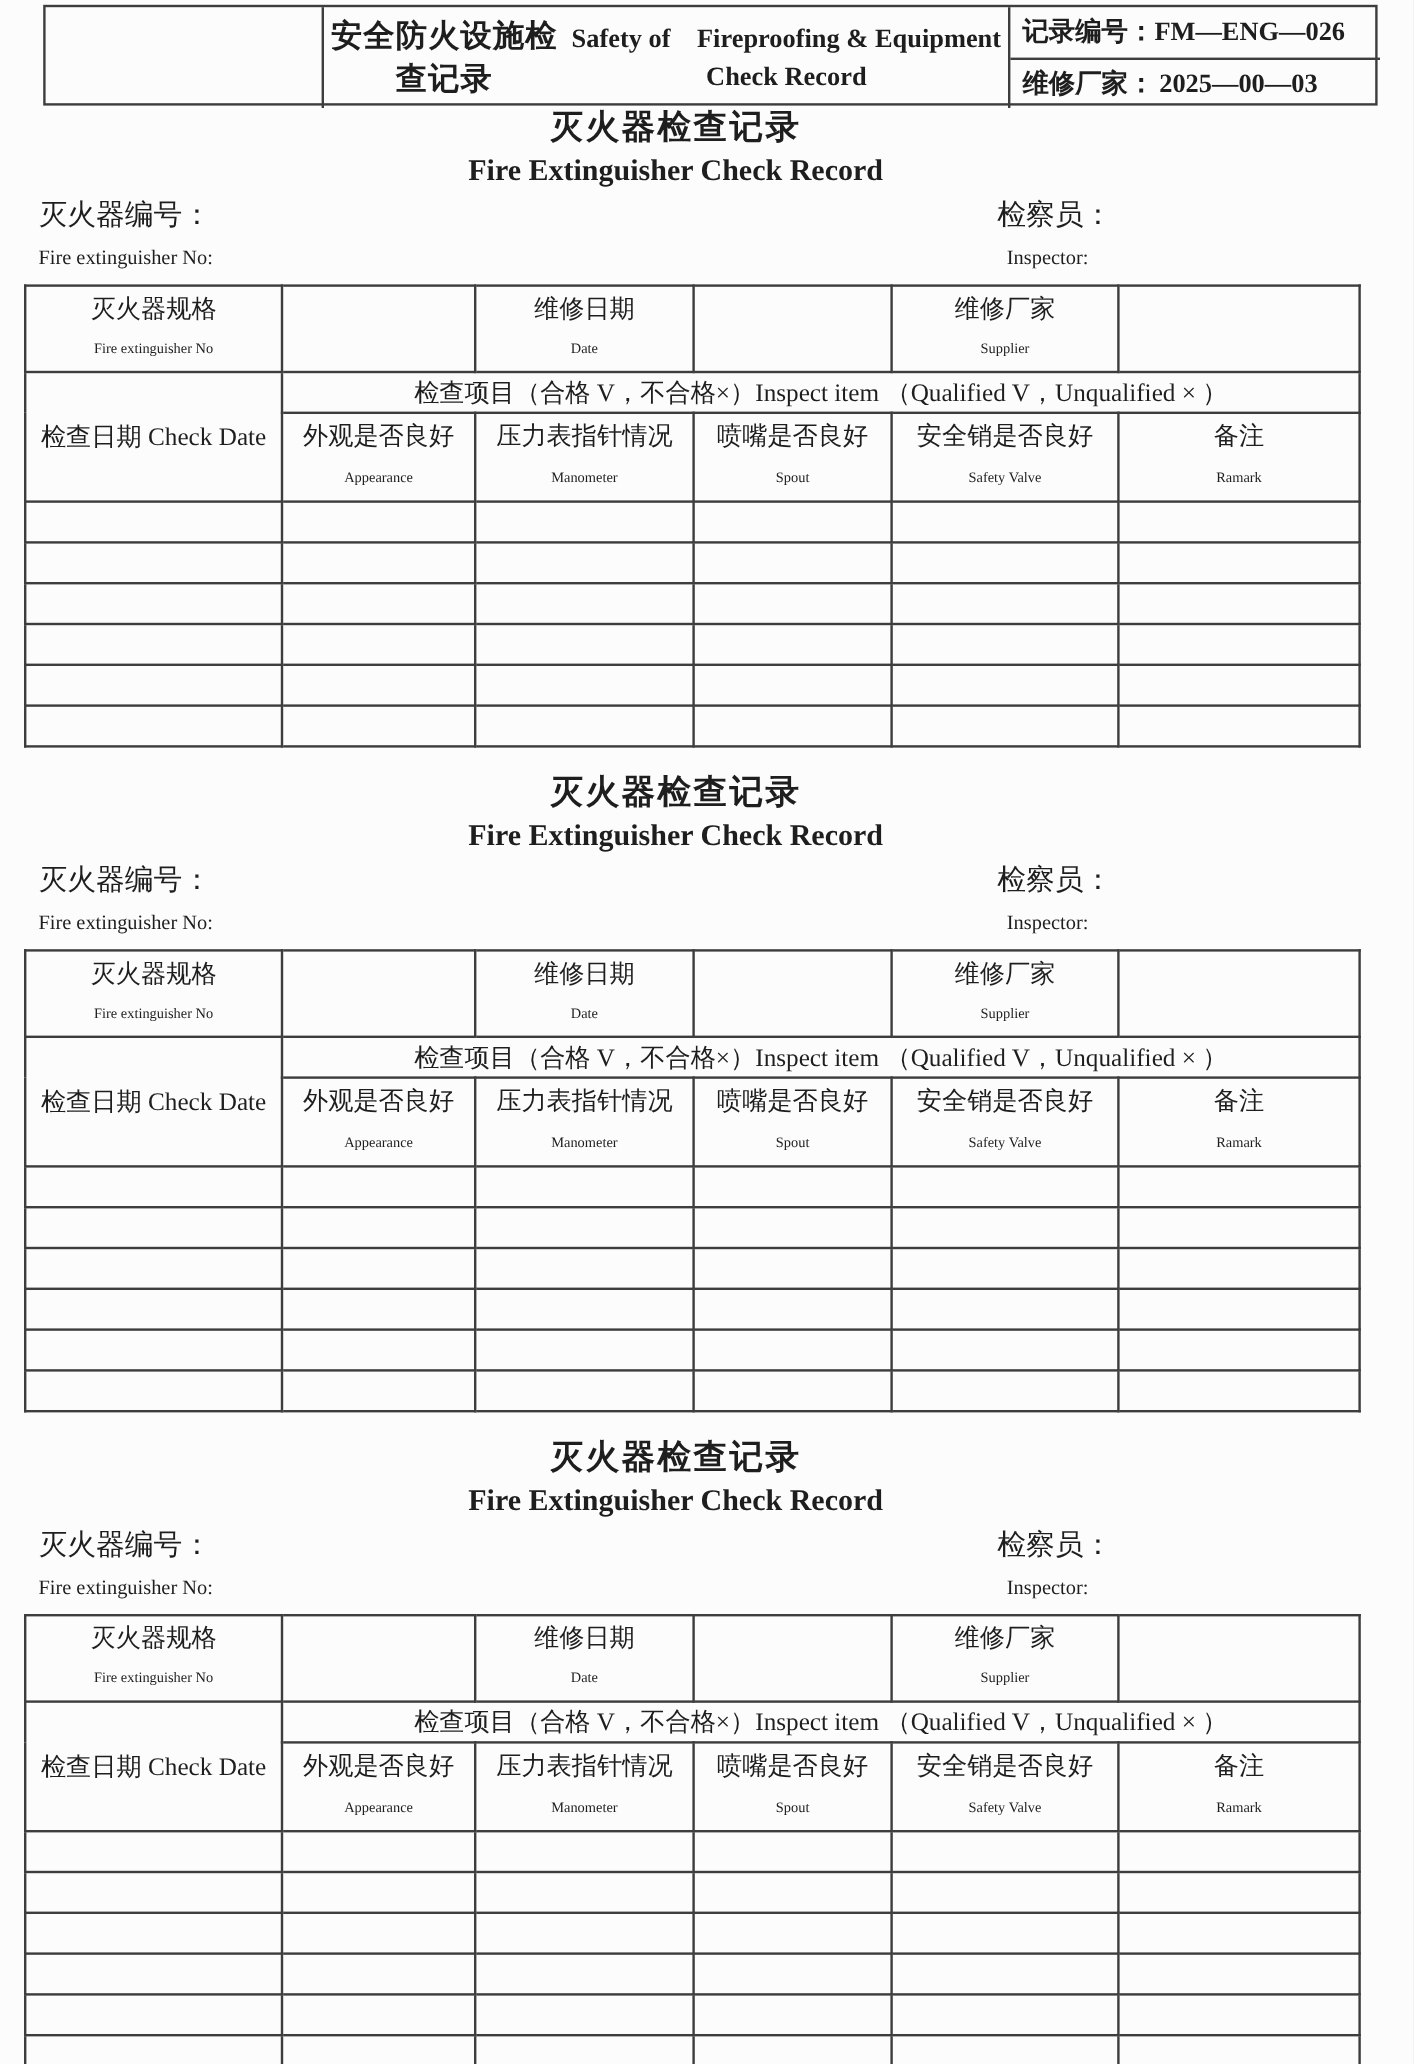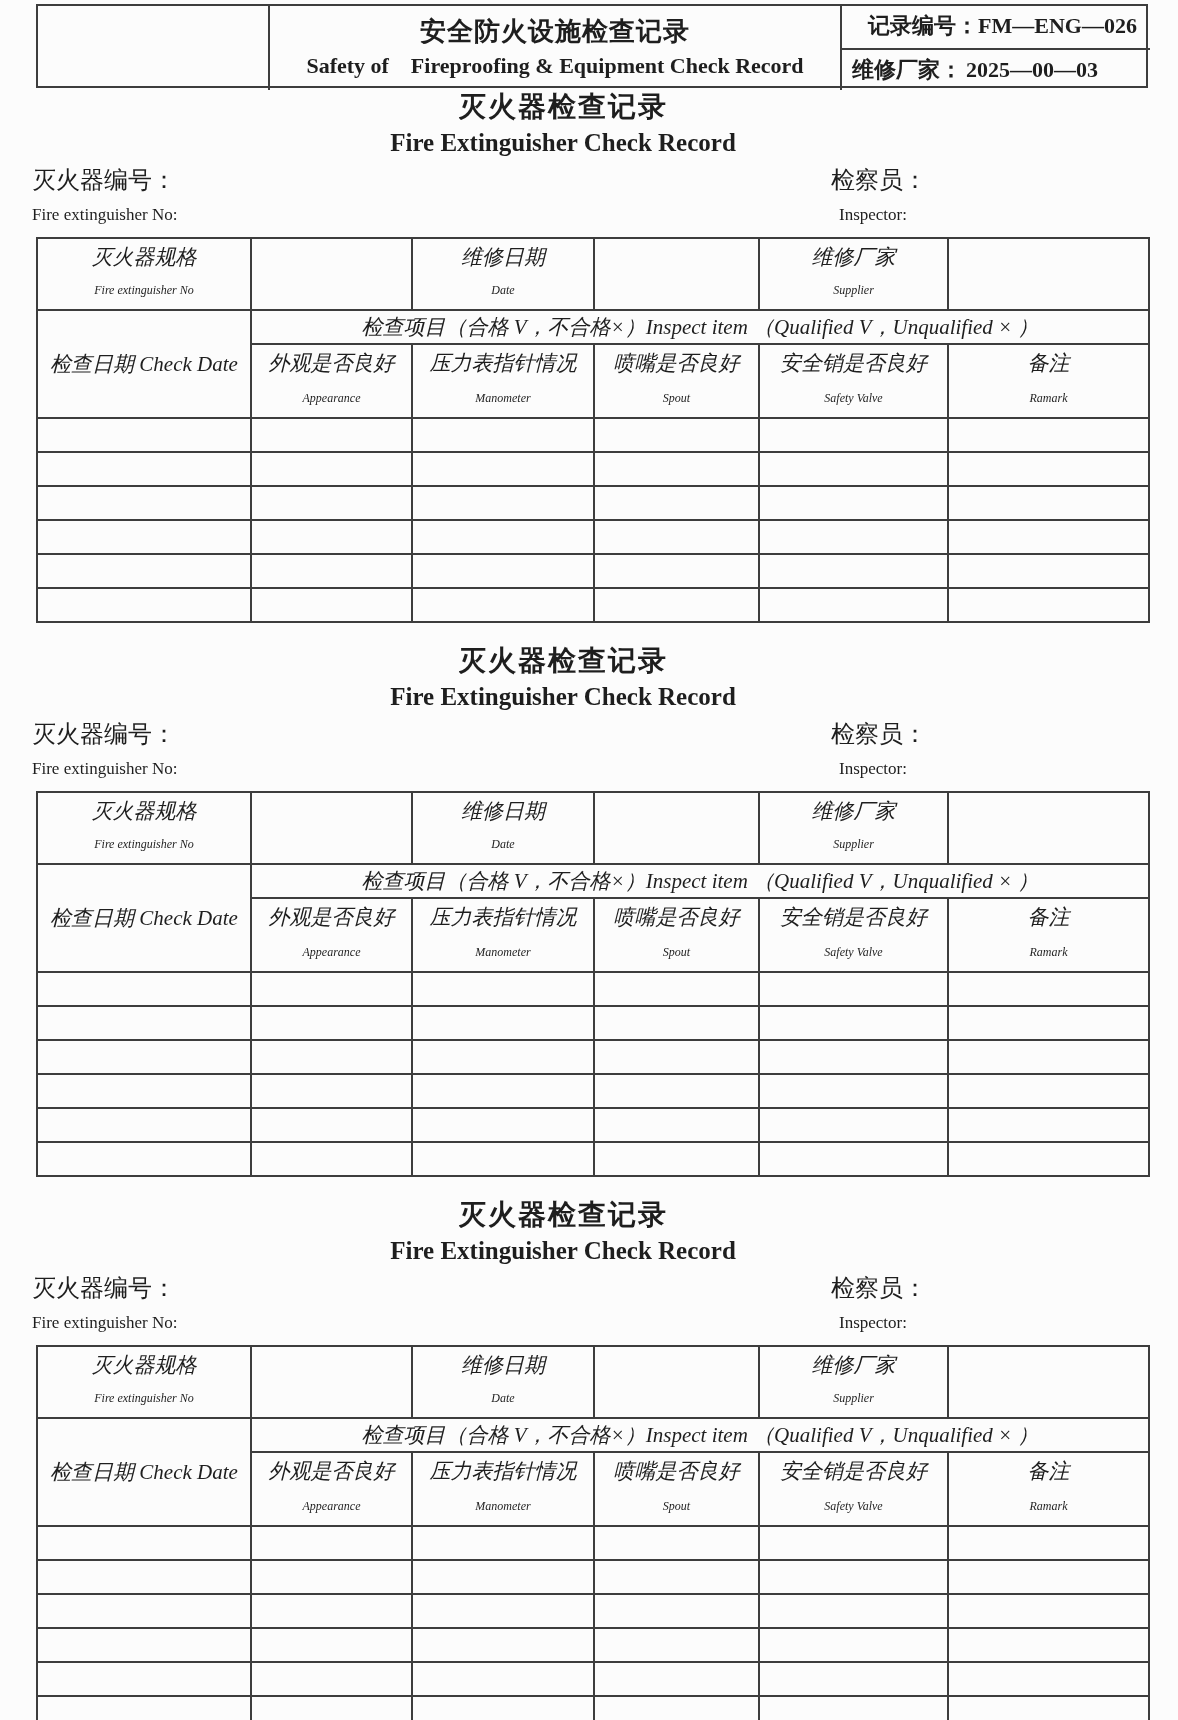--- a/index.html
+++ b/index.html
@@ -17,25 +17,25 @@
   .doc-header {
     position:absolute; left:36px; top:4px;
     width:1112px; height:84px;
     display:grid;
     grid-template-columns:232px 572px 308px;
     grid-template-rows:42px 42px;
     border:2px solid #3d3d3d;
   }
   .dh-logo   { grid-row:1 / span 2; border-right:2px solid #3d3d3d; }
   .dh-title  { grid-row:1 / span 2; border-right:2px solid #3d3d3d;
-               display:flex; flex-direction:column; justify-content:center;
+               display:flex; justify-content:center;
                align-items:center; text-align:center; }
   .dh-title-cn { font-size:26px; font-weight:bold; line-height:36px; letter-spacing:1px; }
   .dh-title-en { font-size:22px; font-weight:bold; line-height:32px; }
-  .dh-no   { grid-column:3; grid-row:1; line-height:40px; padding-left:26px; white-space:nowrap; }
+  .dh-no   { grid-column:3; grid-row:1; line-height:40px; padding-left:10px; white-space:nowrap; }
   .dh-date { grid-column:3; grid-row:2; border-top:2px solid #3d3d3d; line-height:40px; padding-left:10px; white-space:nowrap; }
   .dh-label { font-size:22px; font-weight:600; }
   .dh-value { font-size:22px; font-weight:bold; }
 
   
   .section { position:absolute; left:0; width:1126px; }
   #section-1 { top:88px; }
   #section-2 { top:642px; }
   #section-3 { top:1196px; }
 
@@ -44,25 +44,24 @@
 
   .fields { position:relative; margin:2px 36px 0 24px; }
   .field-line-cn { height:36px; line-height:36px; font-size:24px; }
   .field-line-en { height:34px; line-height:34px; font-size:17px; }
   .field-left  { position:absolute; left:8px;  white-space:nowrap; }
   .field-right { position:absolute; left:807px; white-space:nowrap; }
   .field-right.en { left:815px; }
 
   
   table.check-table {
-    margin:5px 0 0 36px;
+    margin:5px 0 0 20px;
     width:1112px;
     border-collapse:collapse;
     table-layout:fixed;
-    font-style:italic;
   }
   .check-table td { border:2px solid #3d3d3d; text-align:center; vertical-align:middle; }
   .row-spec td   { height:72px; }
   .row-inspect td{ height:34px; }
   .row-sub td    { height:74px; }
   .row-data td   { height:34px; }
 
   .cell-stack { display:flex; flex-direction:column; justify-content:space-between;
                 height:100%; padding:5px 0 6px 0; }
   .cn-line { font-size:21px; line-height:26px; }

